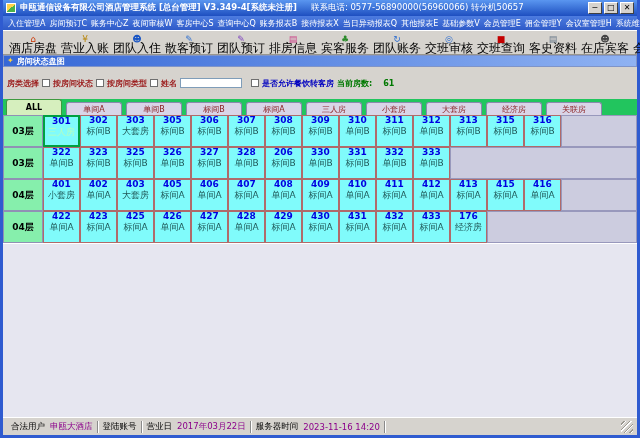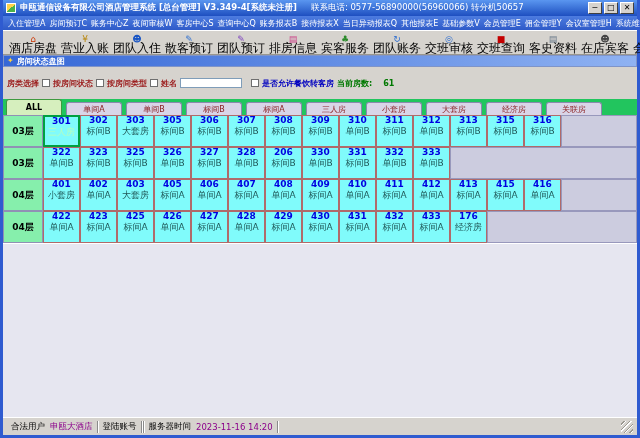--- a/index.html
+++ b/index.html
@@ -457,20 +457,24 @@
   <div class="statusbar">
     <span class="status-group">
         <span class="status-label">合法用户</span>
         <span class="status-value">申瓯大酒店</span>
       </span>
       <span class="status-sep"></span>
       <span class="status-group">
         <span class="status-label">登陆账号</span>
       </span>
       <span class="status-sep"></span>
+      <span class="status-group">
+        <span class="status-label">营业日</span>
+        <span class="status-value">2017年03月22日</span>
+      </span>
       <span class="status-sep"></span>
       <span class="status-group">
         <span class="status-label">服务器时间</span>
         <span class="status-value">2023-11-16 14:20</span>
       </span>
       <span class="status-sep"></span>
       <span class="resize-grip"></span>
   </div>
 
 </div>

